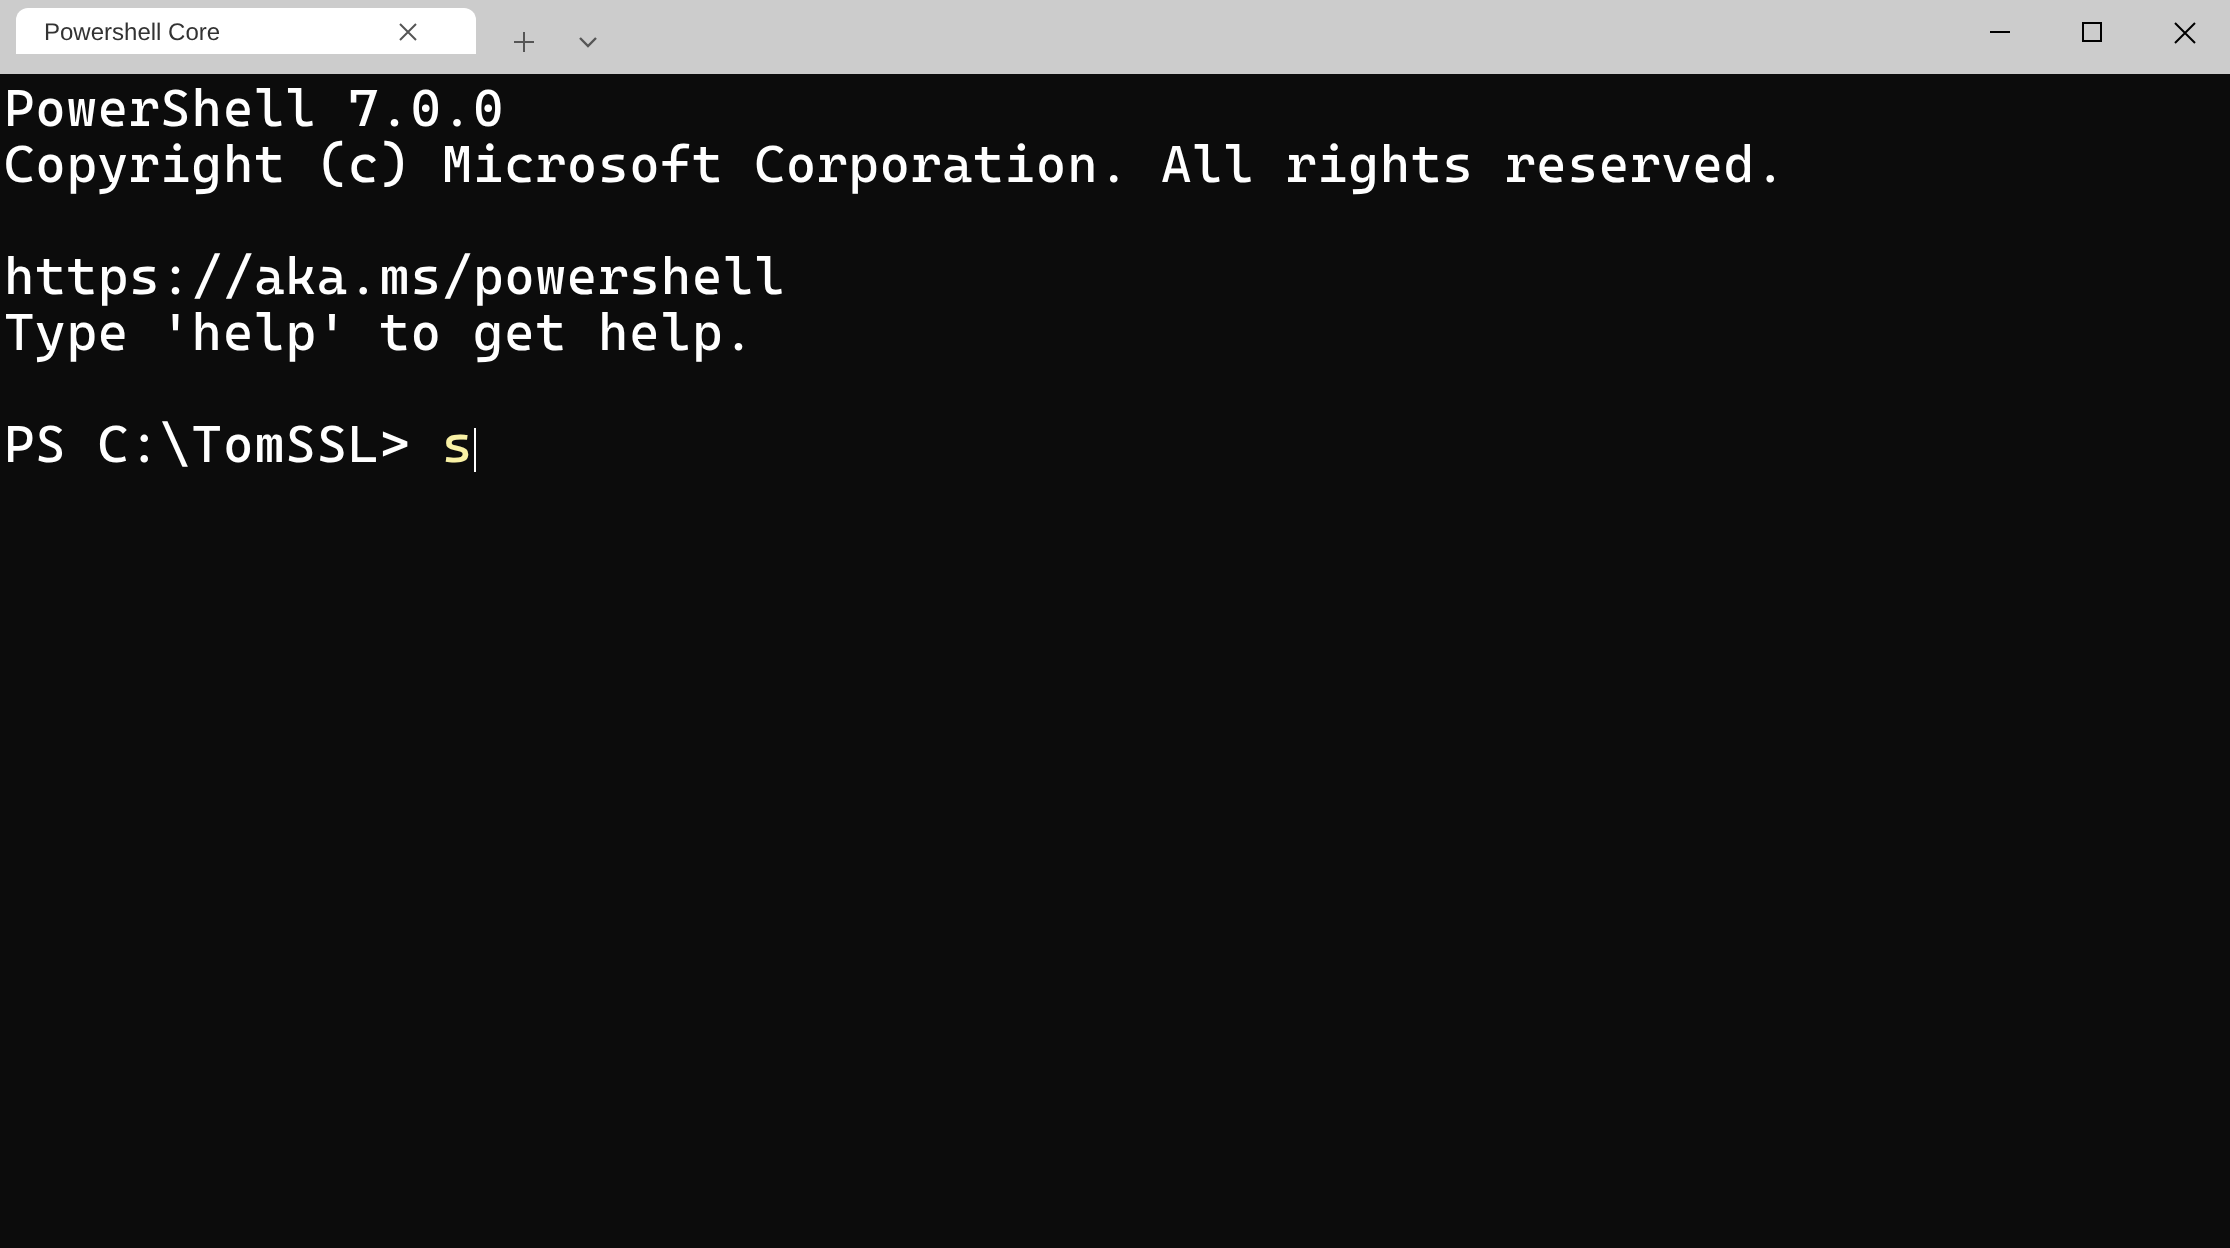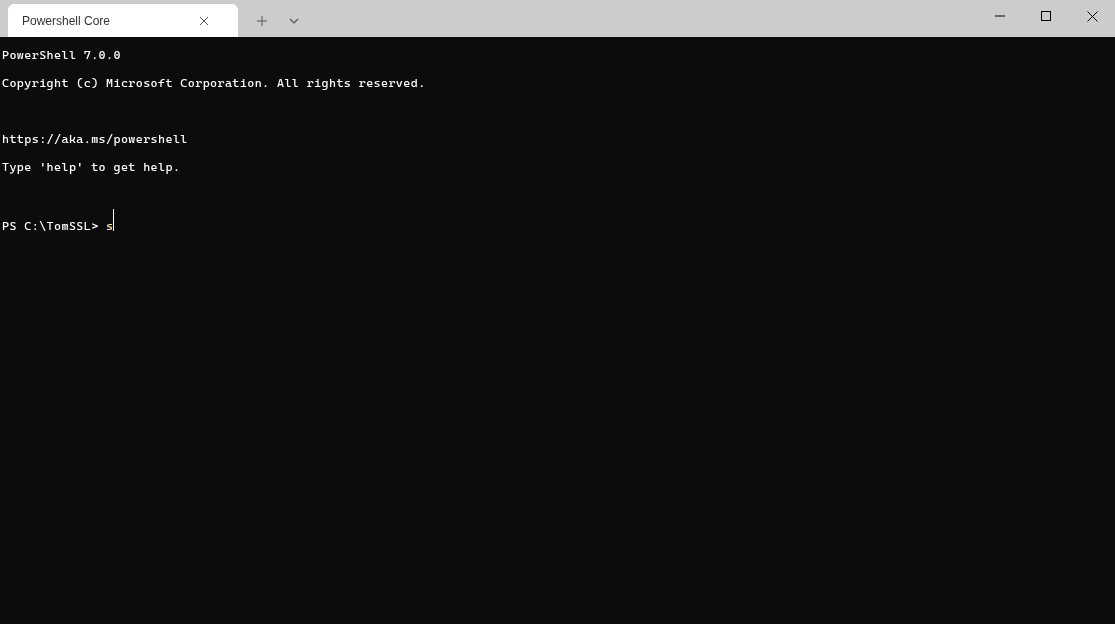--- a/index.html
+++ b/index.html
@@ -18,21 +18,21 @@
     }
     .titlebar {
       height: 37px;
       background: #cccccc;
       display: flex;
       align-items: flex-start;
       position: relative;
     }
     .tab {
       background: #ffffff;
-      height: 33px;
+      height: 23px;
       margin-top: 4px;
       margin-left: 8px;
       padding: 0 24px 0 14px;
       display: flex;
       align-items: center;
       border-radius: 6px 6px 0 0;
       min-width: 230px;
       position: relative;
     }
     .tab-title {
@@ -80,21 +80,21 @@
       align-items: center;
       justify-content: center;
       color: #000;
       cursor: pointer;
     }
     .terminal {
       flex: 1;
       background: #0c0c0c;
       padding: 4px 2px;
       font-family: "Cascadia Mono", "Consolas", monospace;
-      font-size: 12px;
+      font-size: 26px;
       line-height: 28px;
       color: #ffffff;
       white-space: pre;
       letter-spacing: 0.4px;
     }
     .prompt-line {
       display: inline;
     }
     .prompt-prefix {
       color: #ffffff;

